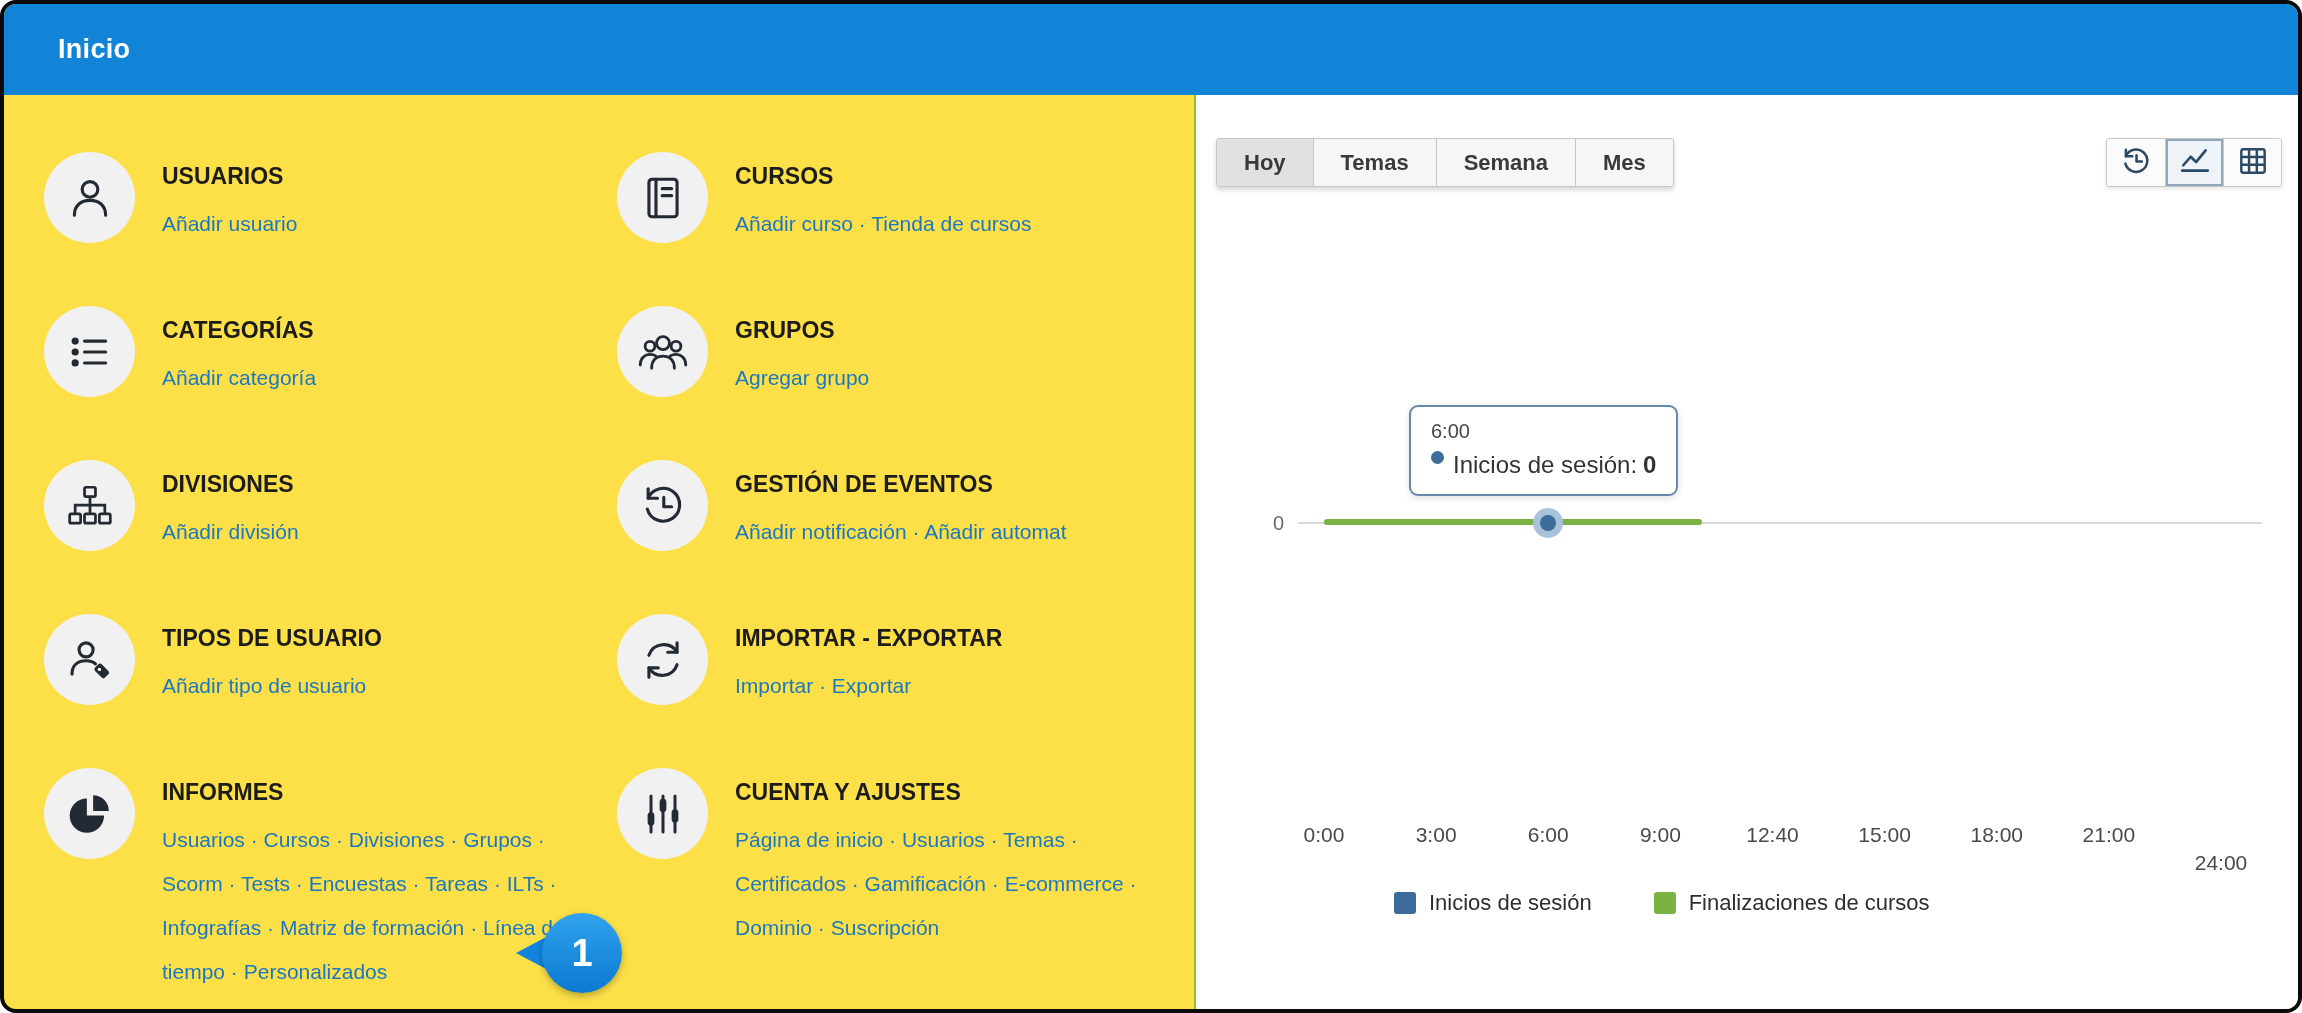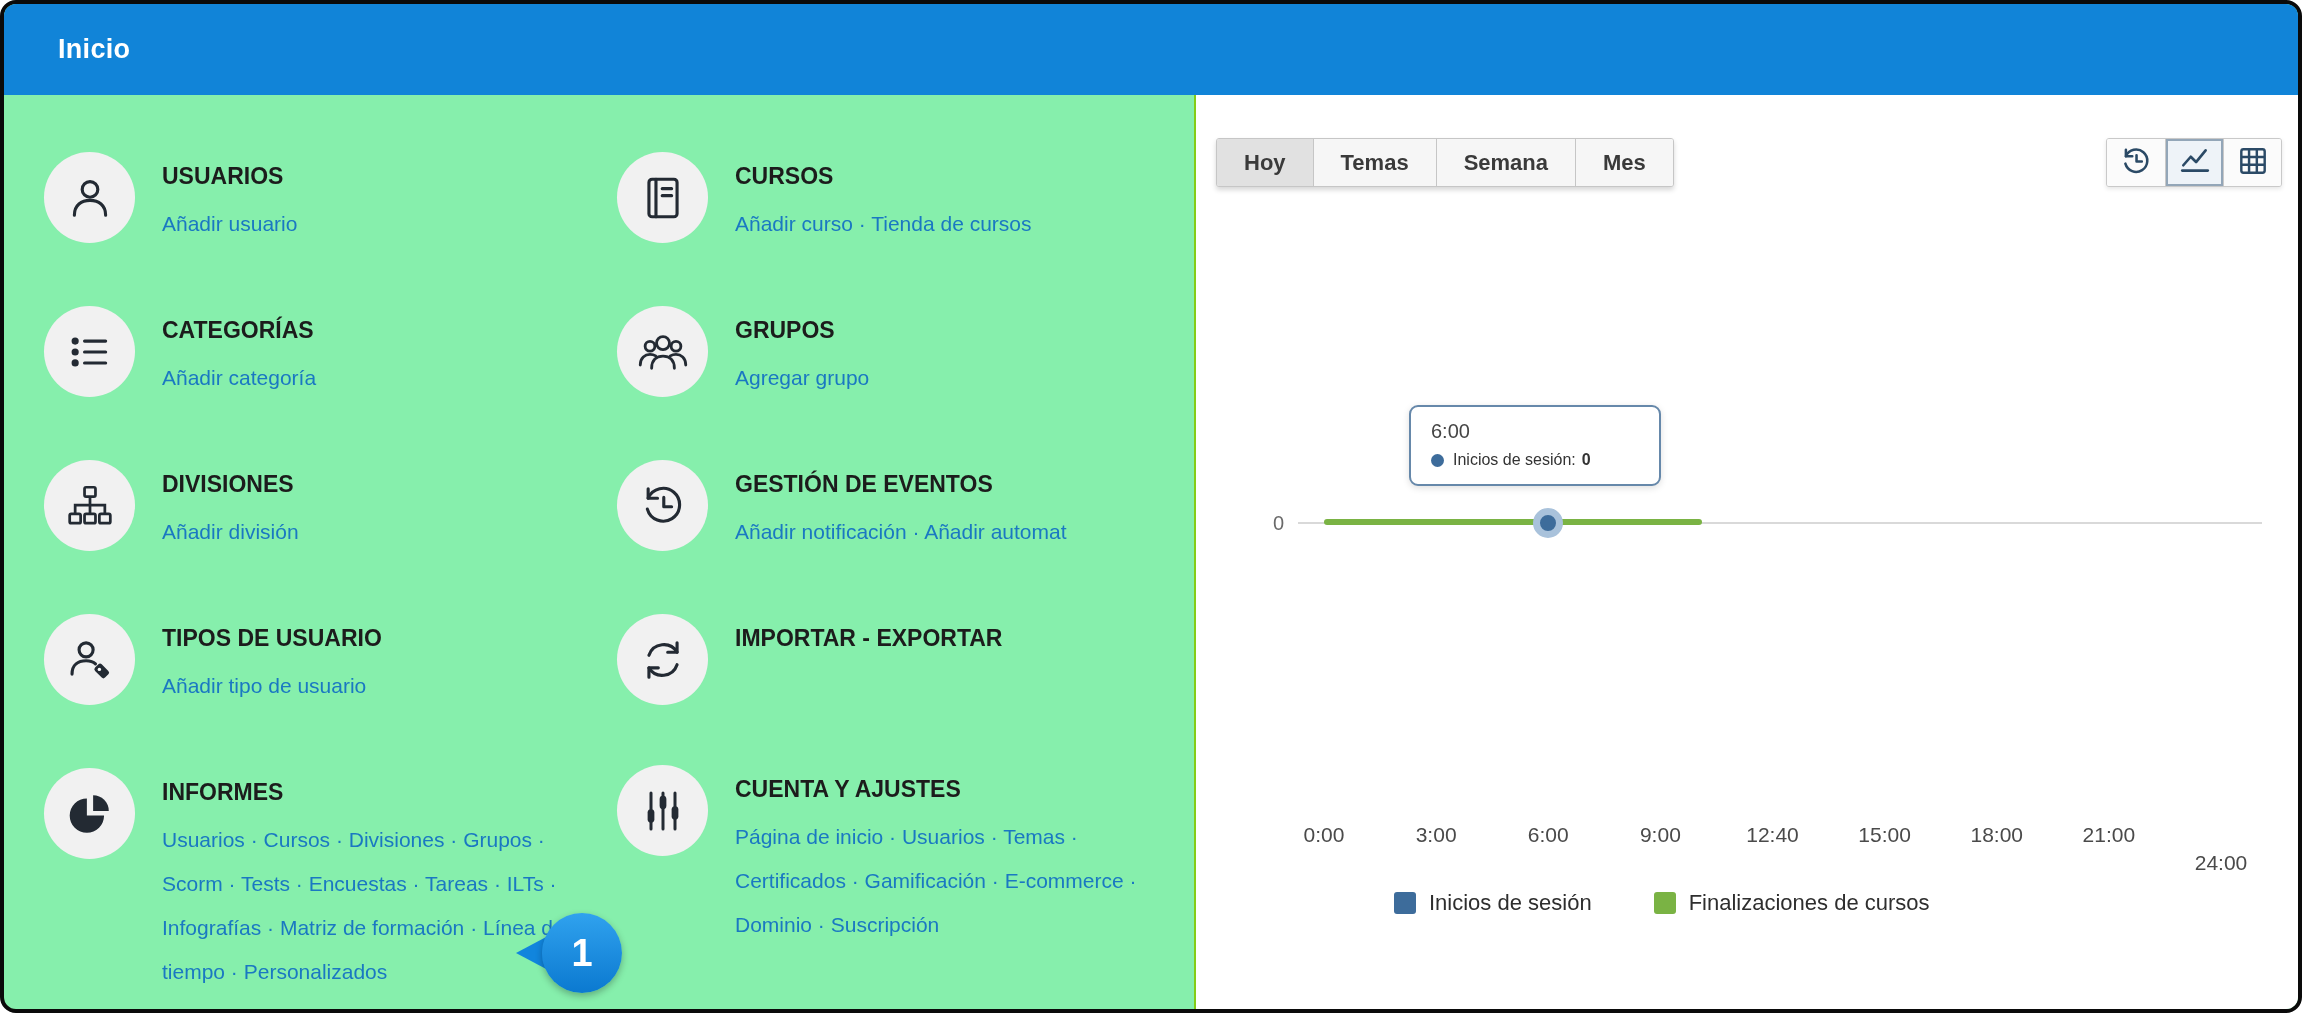--- a/index.html
+++ b/index.html
@@ -1,21 +1,21 @@
 <!DOCTYPE html>
 <html style="--c-header: #1184d8; --c-link: #1a78c2; --c-callout: #1185dd;"><head>
 <meta charset="utf-8">
 <style>
   html, body { margin: 0; padding: 0; background: #ffffff; font-family: "Liberation Sans", sans-serif; }
   * { box-sizing: border-box; }
 
   .frame {
     width: 2302px; height: 1013px;
     border: 4px solid #0a0a0a; border-radius: 16px;
-    overflow: hidden; background: #86efac;
+    overflow: hidden; background: #fde047;
     display: flex; flex-direction: column;
   }
 
   
   .topbar {
     flex: 0 0 91px; height: 91px;
     background: var(--c-header, #1184d8);
     display: flex; align-items: center; padding: 0 54px;
   }
   .topbar-title { color: #fff; font-size: 27px; font-weight: bold; letter-spacing: 0.3px; }
@@ -95,21 +95,21 @@
   }
   .view-btn:first-child { border-left: none; }
   .view-btn.active { background: #eef3f8; box-shadow: inset 0 0 0 2px #93a6b8; }
 
   .tooltip {
     position: absolute; left: 213px; top: 310px; min-width: 252px;
     background: #fff; border: 2px solid #6688aa; border-radius: 9px;
     padding: 13px 20px 15px 20px; box-shadow: 0 2px 7px rgba(0,0,0,0.13);
   }
   .tt-time { font-size: 20px; color: #454545; margin-bottom: 8px; }
-  .tt-row { font-size: 16px; color: #333; display: flex; align-items: center; }
+  .tt-row { font-size: 24px; color: #333; display: flex; align-items: flex-start; }
   .tt-dot { width: 13px; height: 13px; border-radius: 50%; background: #3d6c9b; margin-right: 9px; flex: 0 0 13px; }
   .tt-val { font-weight: bold; margin-left: 6px; }
 
   .y-label { position: absolute; left: 40px; top: 414px; width: 48px; text-align: right; font-size: 20px; color: #6a6a6a; line-height: 28px; }
   .axis-line { position: absolute; left: 102px; top: 427px; width: 964px; height: 2px; background: #d9d9d9; }
   .green-line { position: absolute; left: 128px; top: 424px; width: 378px; height: 6px; background: #7ab344; border-radius: 3px; }
   .chart-point {
     position: absolute; left: 337px; top: 413px; width: 30px; height: 30px;
     border-radius: 50%; background: #3d6c9b; border: 7px solid #a9c2db;
   }
@@ -270,20 +270,21 @@
                   <g fill="none" stroke="#232a33" stroke-width="4" stroke-linecap="round" stroke-linejoin="round">
                     <path d="M14 26 A20 20 0 0 1 50 22"></path>
                     <path d="M50 10 v12 h-12"></path>
                     <path d="M50 38 A20 20 0 0 1 14 42"></path>
                     <path d="M14 54 v-12 h12"></path>
                   </g>
                 </svg>
               </div>
               <div class="sec-body">
                 <div class="sec-title">IMPORTAR - EXPORTAR</div>
+                <div class="sec-links"><a class="menu-link" href="#">Importar</a><span class="sep"> · </span><a class="menu-link" href="#">Exportar</a></div>
               </div>
             </div>
             <div class="section">
               <div class="icon-circle">
                 <svg viewBox="0 0 64 64" width="48" height="48">
                   <g stroke="#232a33" stroke-linecap="round">
                     <g stroke-width="4">
                       <line x1="16" y1="8" x2="16" y2="56"></line>
                       <line x1="32" y1="8" x2="32" y2="56"></line>
                       <line x1="48" y1="8" x2="48" y2="56"></line>

